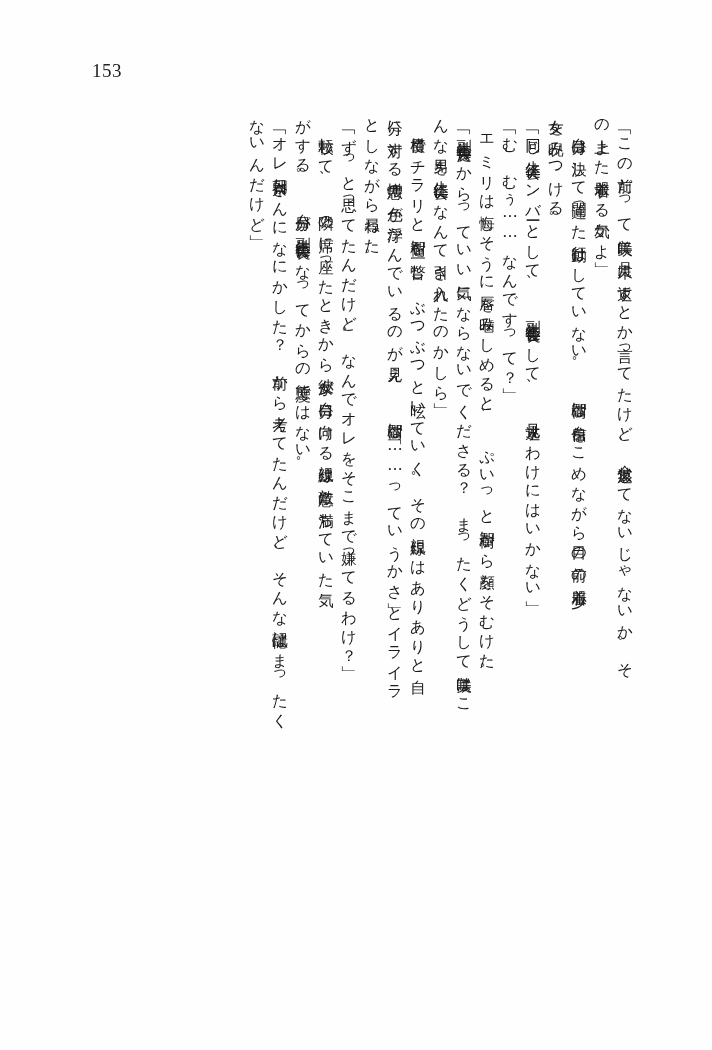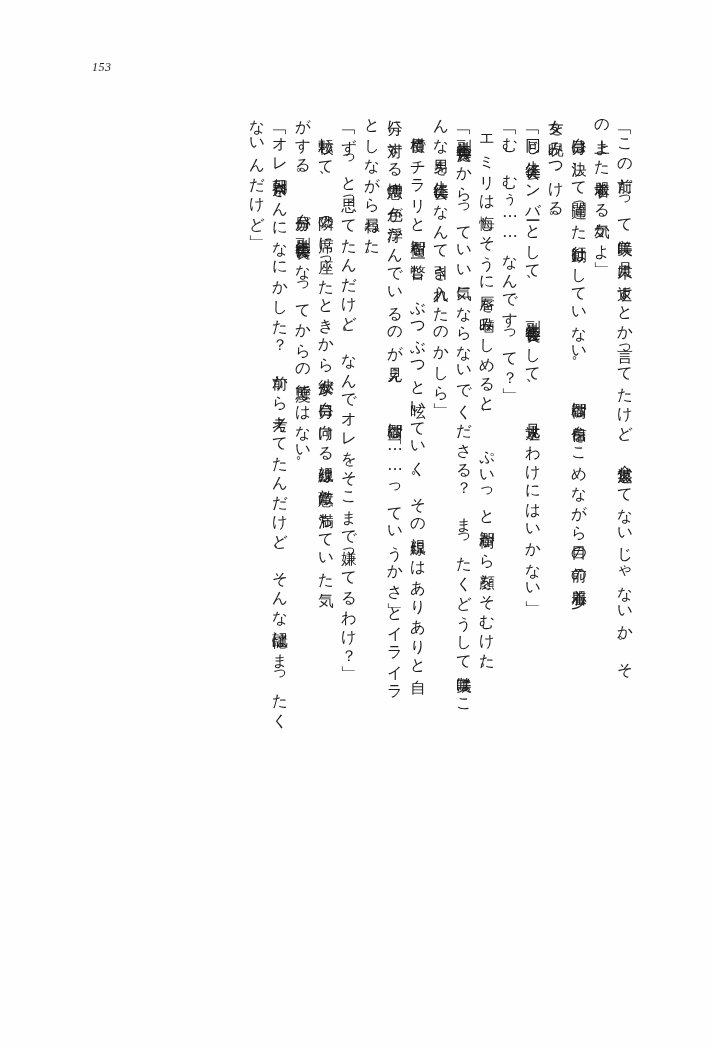--- a/index.html
+++ b/index.html
@@ -23,25 +23,24 @@
     width: 712px;
     height: 1050px;
     background: #fefefe;
   }
 
   
   .page-number {
     position: absolute;
     left: 92px;
     top: 60px;
-    font-size: 12px;
+    font-size: 19px;
     letter-spacing: 0.5px;
     color: #222;
     font-family: "Liberation Serif", "DejaVu Serif", serif;
-    font-style: italic;
   }
 
   
   .text-block {
     position: absolute;
     top: 108px;
     right: 80px;
     height: 880px;
     width: 560px;
     display: flex;

